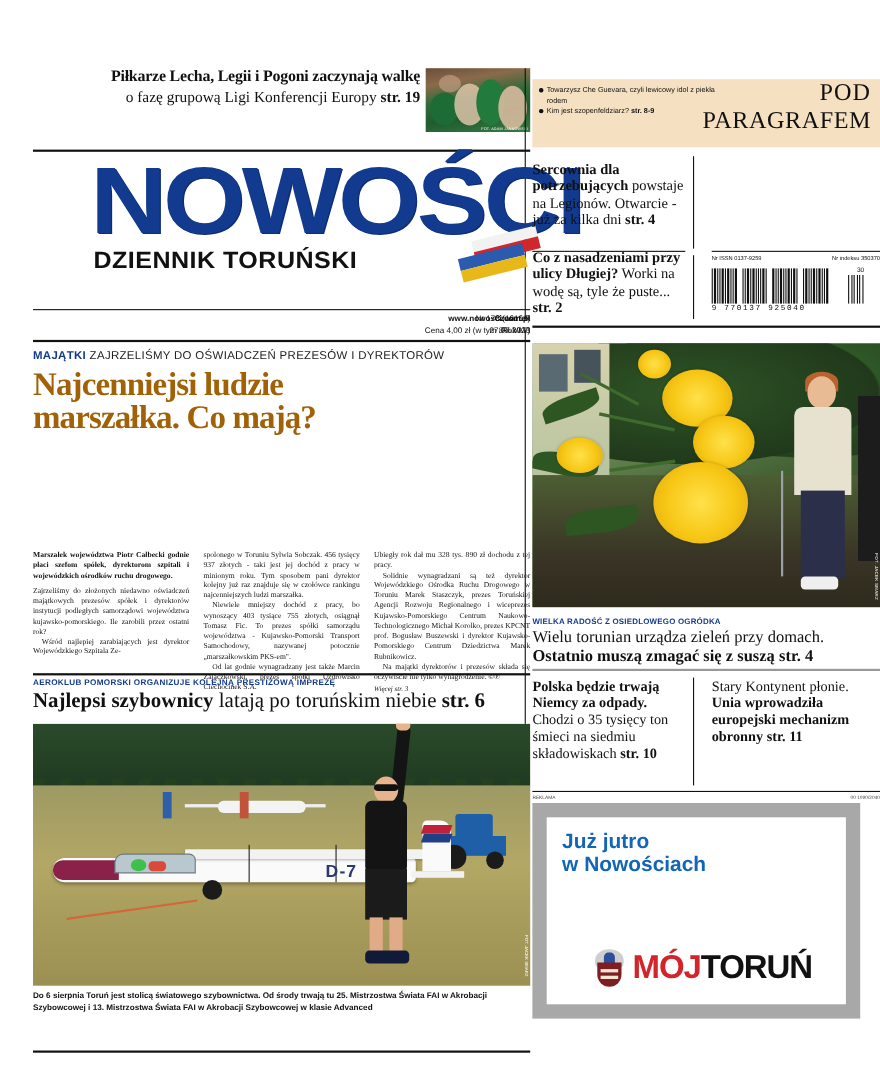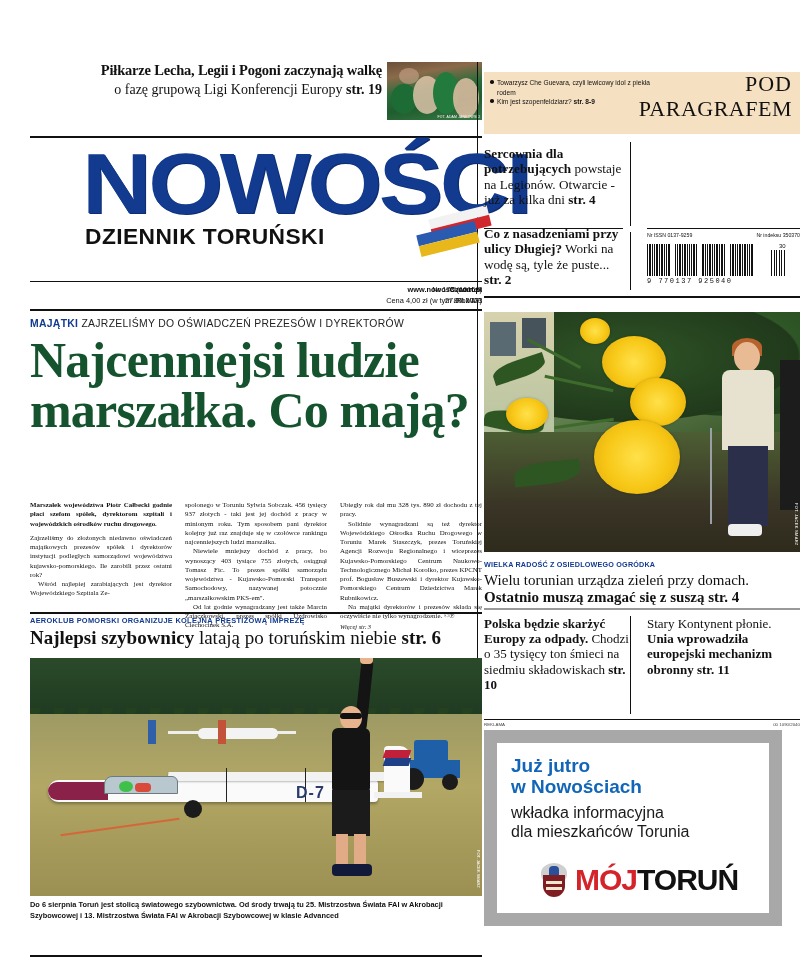--- a/index.html
+++ b/index.html
@@ -97,21 +97,21 @@
   .bc-small i { display:inline-block; width:1px; height:100%; background:#111; margin-right:1.6px; }
   .bc-small .n { position:absolute; left:8px; top:-7px; font-family:"Liberation Sans",sans-serif; font-size:6px; }
 
   
   .kicker { font-family:"Liberation Sans", sans-serif; font-size:10.4px; letter-spacing:0.3px; }
   .kicker .tag { color:#123a8f; font-weight:bold; }
   .kicker .txt { color:#222; }
   .lead { position:absolute; left:30px; top:318px; width:452px; }
   .lead h1 {
     margin:6px 0 0 0; font-family:"Liberation Serif", serif; font-weight:bold;
-    font-size:50px; line-height:1.0; letter-spacing:-0.8px; color:#14532d;
+    font-size:30px; line-height:1.0; letter-spacing:-0.8px; color:#a16207;
   }
   .byline { margin-top:14px; font-family:"Liberation Sans", sans-serif; }
   .byline .nm { font-size:7.6px; font-weight:bold; }
   .byline .em { font-size:5.8px; color:#333; margin-top:1px; }
 
   .cols { position:absolute; left:30px; top:500px; width:452px; height:108px; }
   .cols .col { position:absolute; top:0; width:142px; font-size:6.9px; line-height:1.34; text-align:justify; }
   .cols .c1 { left:0; }
   .cols .c2 { left:155px; }
   .cols .c3 { left:310px; }
@@ -408,43 +408,39 @@
       <span>Wielu torunian urządza zieleń przy domach.</span><br>
       <b>Ostatnio muszą zmagać się z suszą</b>
       <b>str. 4</b>
     </div>
   </div>
 
   <div class="rule" style="left:484px; top:608px; width:316px; height:2px; background:#999;"></div>
 
   <div class="rlow">
     <div class="col cA">
-      <b>Polska będzie skarżyć Europy za odpady.</b><span> Chodzi o 35 tysięcy ton śmieci na siedmiu składowiskach </span><b>str. 10</b>
+      <b>Polska będzie trwają Niemcy za odpady.</b><span> Chodzi o 35 tysięcy ton śmieci na siedmiu składowiskach </span><b>str. 10</b>
     </div>
     <div class="col cB">
       <span>Stary Kontynent płonie. </span><b>Unia wprowadziła europejski mechanizm obronny</b>
       <b>str. 11</b>
     </div>
   </div>
   <div class="vsep" style="left:630px; top:616px; height:98px;"></div>
   <div class="rule" style="left:484px; top:719px; width:316px; height:1px;"></div>
 
   <div class="ad-labels">
     <span>REKLAMA</span>
     <span class="r">00 1090/2040</span>
   </div>
   <div class="ad">
     <div class="inner">
       <div class="t1">
         <span>Już jutro</span><br>
         <span>w Nowościach</span>
-      </div>
-      <div class="t2">
-        <span>wkładka informacyjna</span><br>
-        <span>dla mieszkańców Torunia</span>
       </div>
       <div class="logo">
         <div class="crest">
           <div class="ang"></div>
             <div class="shield"></div>
         </div>
         <div class="moj">
           <span class="red">MÓJ</span><span class="blk">TORUŃ</span>
         </div>
       </div>

